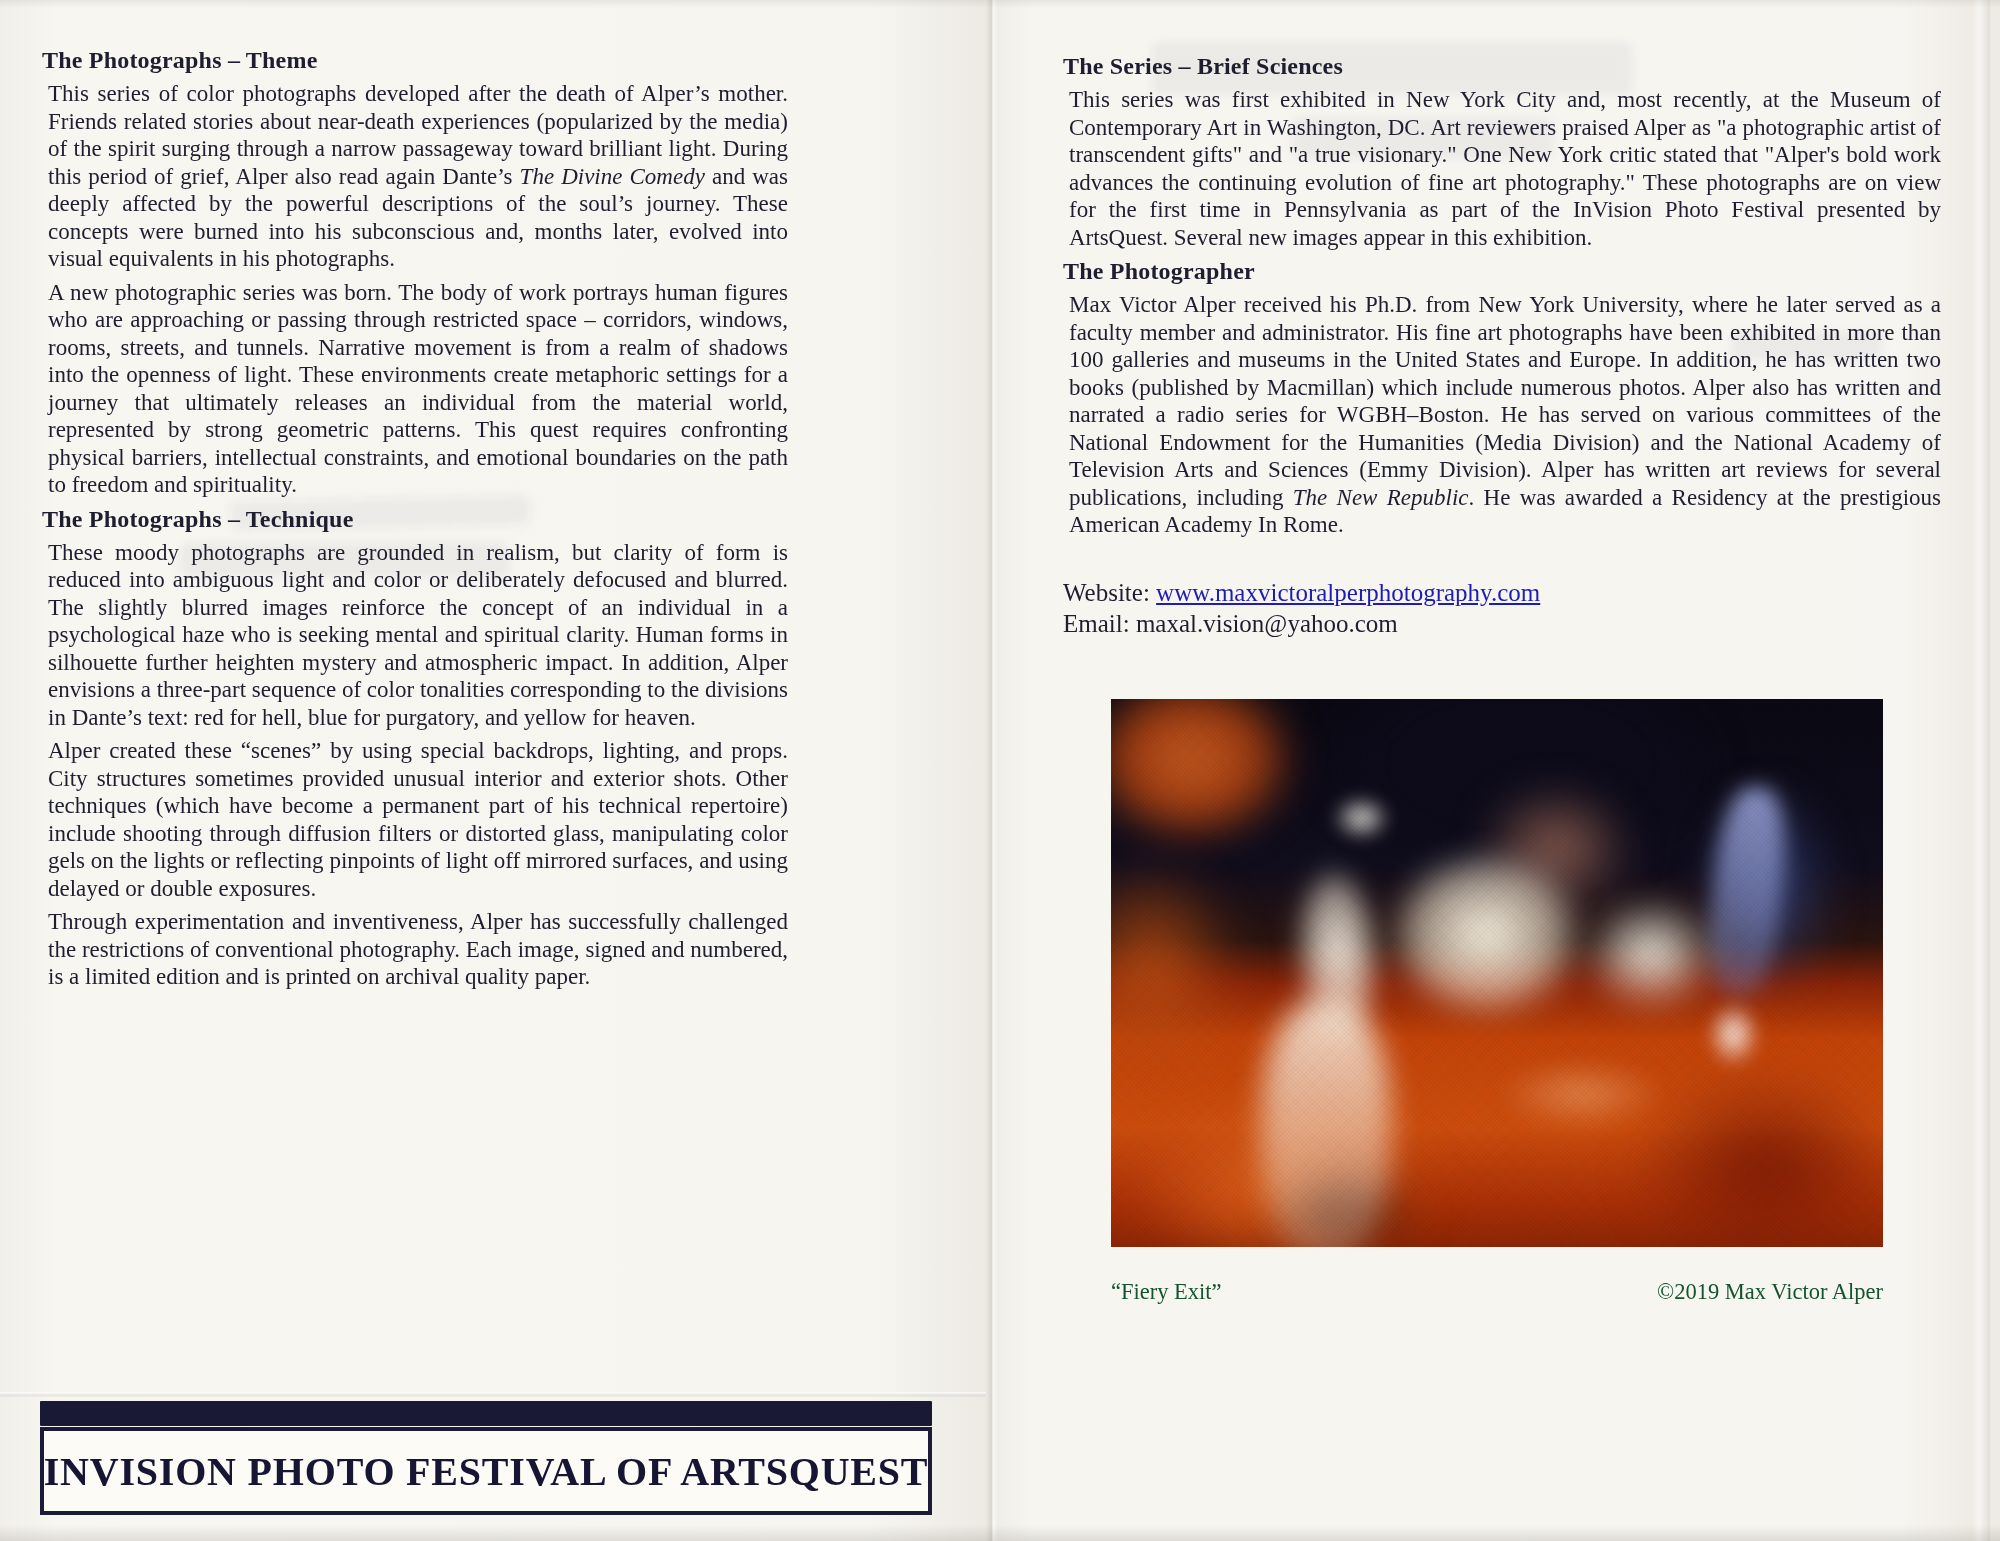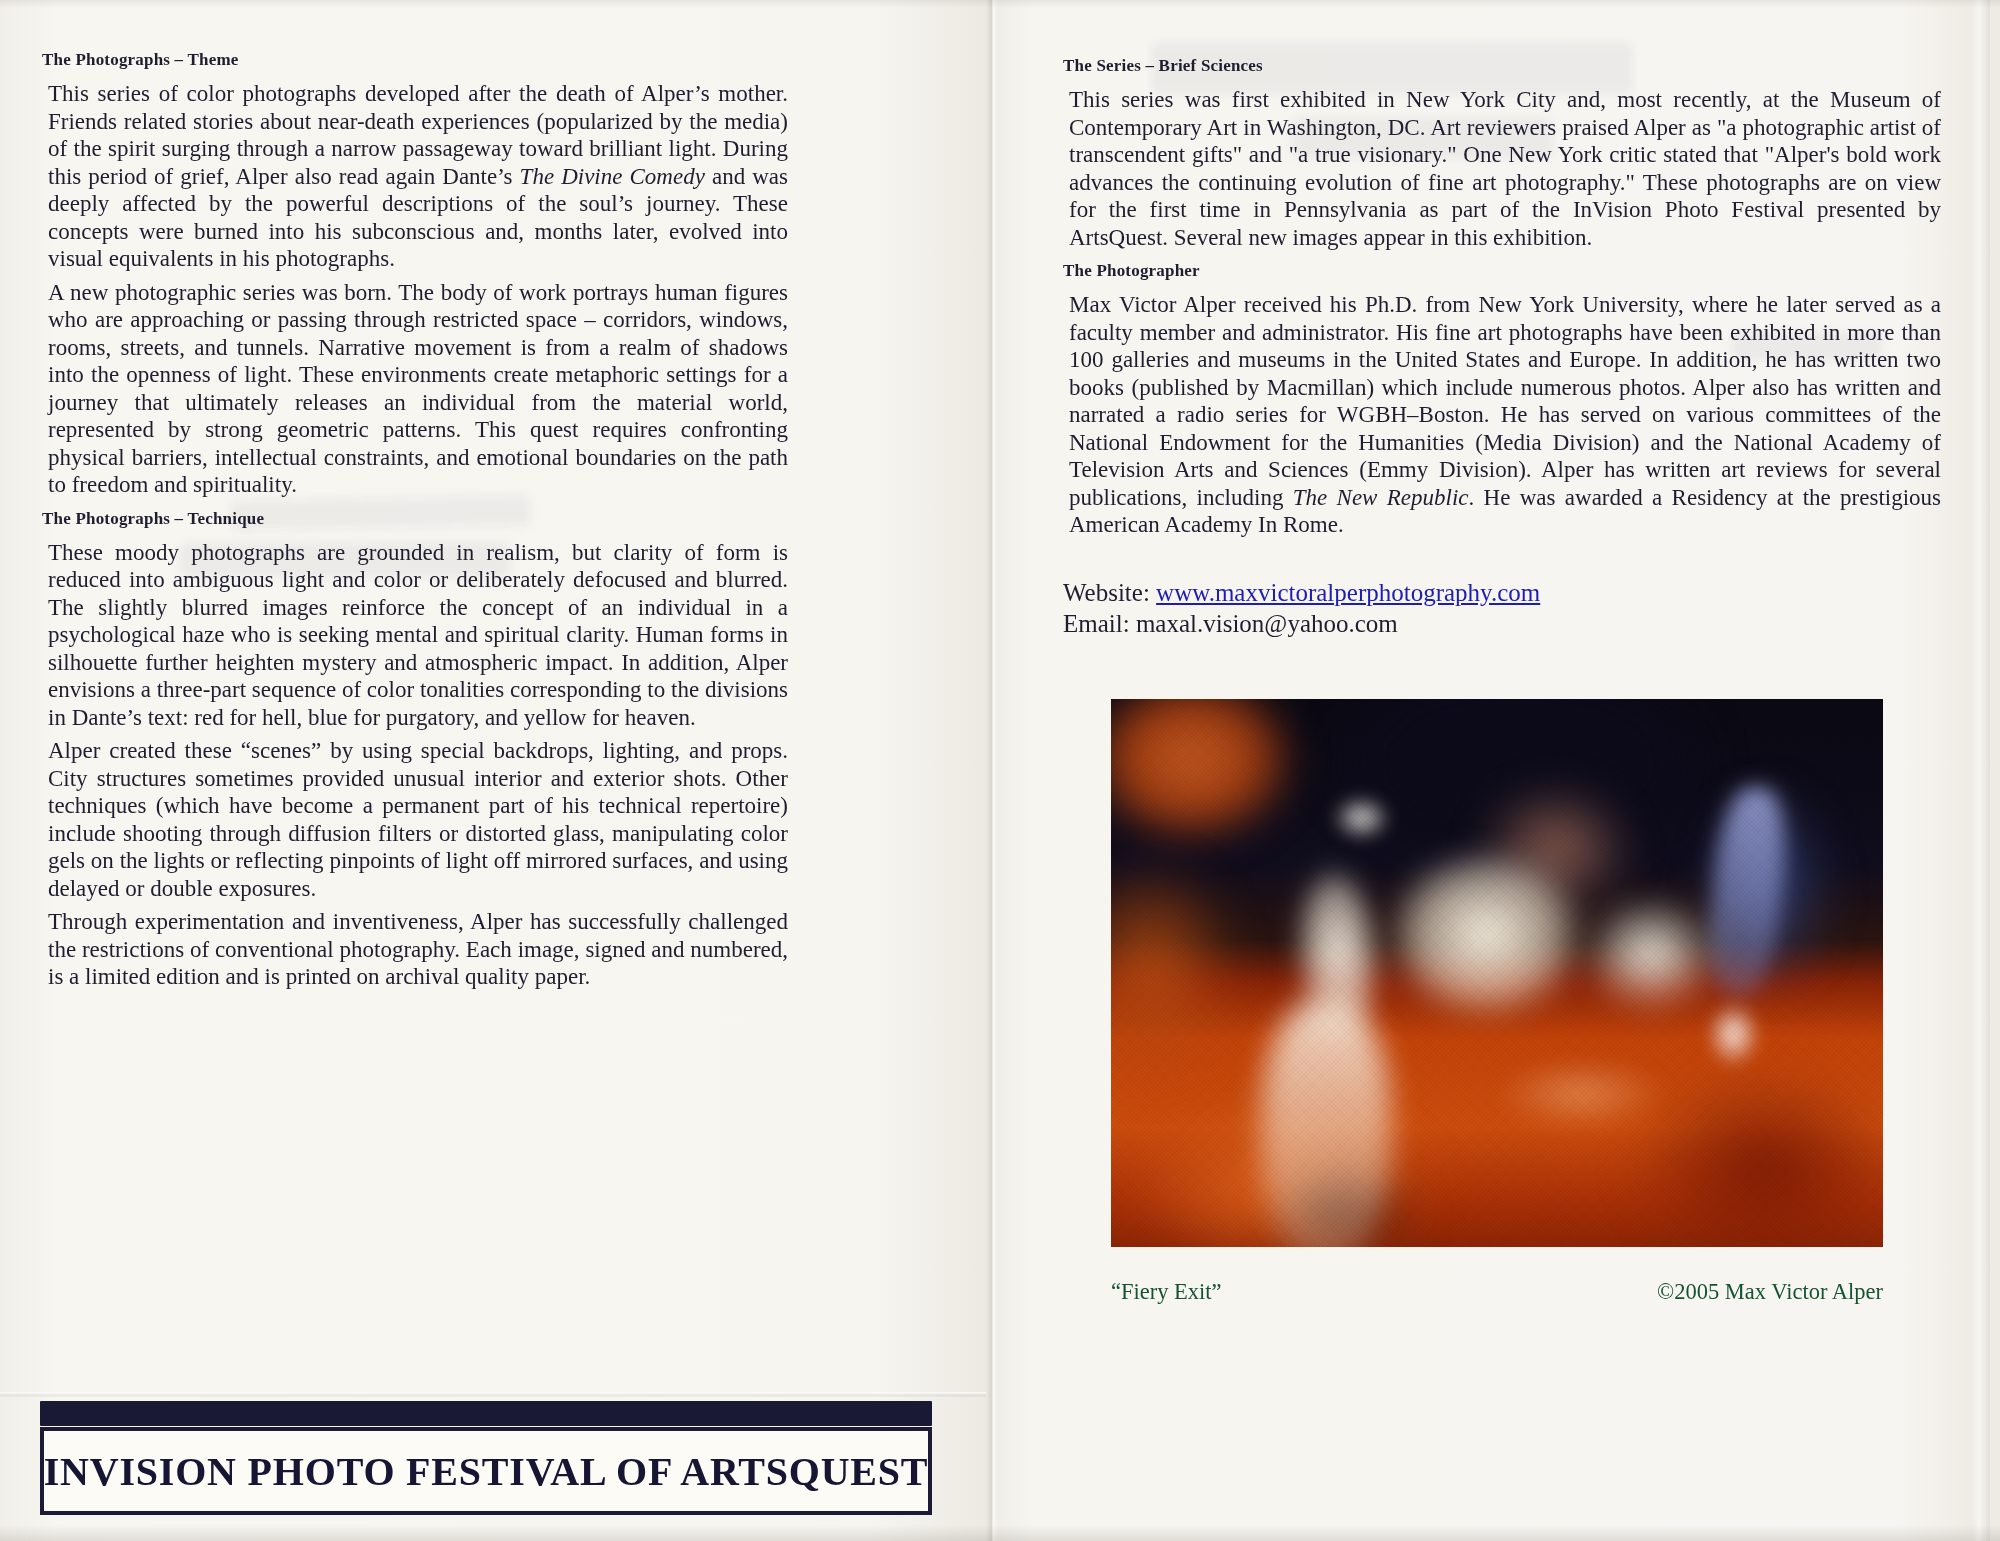--- a/index.html
+++ b/index.html
@@ -24,21 +24,21 @@
   .crease-right{position:absolute;left:1972px;top:0;width:18px;height:1541px;
     background:linear-gradient(90deg,rgba(0,0,0,0) 0%,rgba(255,255,255,0.55) 40%,rgba(90,85,75,0.08) 100%);}
 
   
   .bleed{position:absolute;background:rgba(140,140,160,0.10);filter:blur(5px);border-radius:8px;}
 
   
   .col-left{position:absolute;left:42px;top:46px;width:752px;}
   .col-right{position:absolute;left:1063px;top:52px;width:884px;}
   .body-text{font-size:23px;line-height:27.5px;}
-  h2.sec{font-size:17px;line-height:28px;margin:0;font-weight:bold;letter-spacing:0.2px;}
+  h2.sec{font-size:24px;line-height:28px;margin:0;font-weight:bold;letter-spacing:0.2px;}
   p.para{margin:6px;text-align:justify;}
   .gap{margin-top:27px;}
   .gap-lg{margin-top:46px;}
 
   
   .banner{position:absolute;left:40px;top:1401px;width:892px;}
   .banner-bar{height:25px;background:#191936;border-radius:1px;}
   .banner-box{margin-top:1px;border:4px solid #1b1b38;background:#fcfbf6;
     height:80px;display:flex;align-items:center;justify-content:center;}
   .banner-box span{font-weight:bold;font-size:40px;letter-spacing:0.8px;color:#161634;white-space:nowrap;}
@@ -152,21 +152,21 @@
         <div class="pl l-orange-bl"></div>
         <div class="pl l-ground-spark"></div>
         <div class="pl l-foot-shadow"></div>
         <div class="pl l-ghost-body"></div>
         <div class="pl l-ghost-head"></div>
         <div class="pl l-ghost-flecks"></div>
         <div class="halftone"></div>
       </div>
       <div class="caption-row">
         <span>“Fiery Exit”</span>
-        <span>©2005 Max Victor Alper</span>
+        <span>©2019 Max Victor Alper</span>
       </div>
     </div>
   </div>
 
   <div class="fold"></div>
   <div class="crease-right"></div>
   <div class="edge-top"></div>
   <div class="edge-bottom"></div>
 </div>
 

